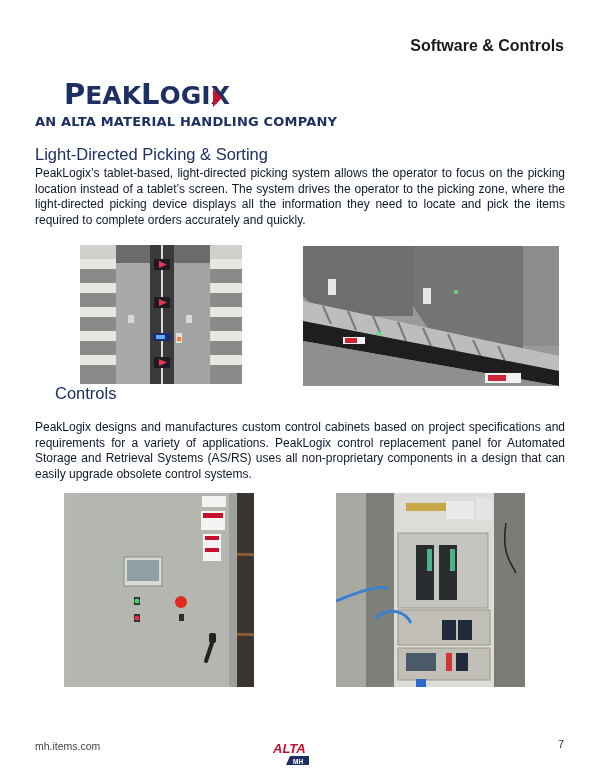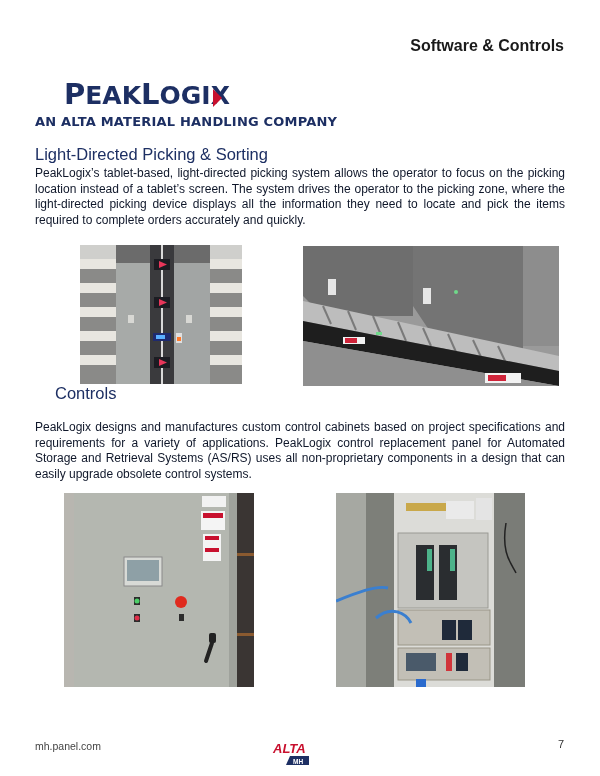--- a/index.html
+++ b/index.html
@@ -177,21 +177,21 @@
     <rect x="70" y="160" width="30" height="18" fill="#4a5a6a"></rect>
       <rect x="110" y="160" width="6" height="18" fill="#d0343a"></rect>
       <rect x="120" y="160" width="12" height="18" fill="#1f2a3a"></rect>
     <path d="M0,108 C20,100 40,92 52,95" stroke="#3a7fd0" stroke-width="3" fill="none"></path>
     <path d="M40,125 C55,112 70,120 75,130" stroke="#3a7fd0" stroke-width="3" fill="none"></path>
     <path d="M170,30 C165,60 175,70 180,80" stroke="#222" stroke-width="1.5" fill="none"></path>
     <rect x="80" y="186" width="10" height="8" fill="#2a6acd"></rect>
   </svg>
 </div>
 
-<div class="abs footer-url">mh.panel.com</div>
+<div class="abs footer-url">mh.items.com</div>
 
 <div class="abs alta">
   <svg width="38" height="26" viewBox="0 0 38 26">
     <text x="1" y="13" font-family="Liberation Sans, sans-serif" font-size="13" font-weight="bold" font-style="italic" fill="#c8102e">ALTA</text>
     <polygon points="14,25 18,16 37,16 37,25" fill="#1d2f63"></polygon>
     <text x="21" y="23.5" font-family="Liberation Sans, sans-serif" font-size="6.5" font-weight="bold" fill="#fff">MH</text>
   </svg>
 </div>
 
 <div class="abs page-num">7</div>

